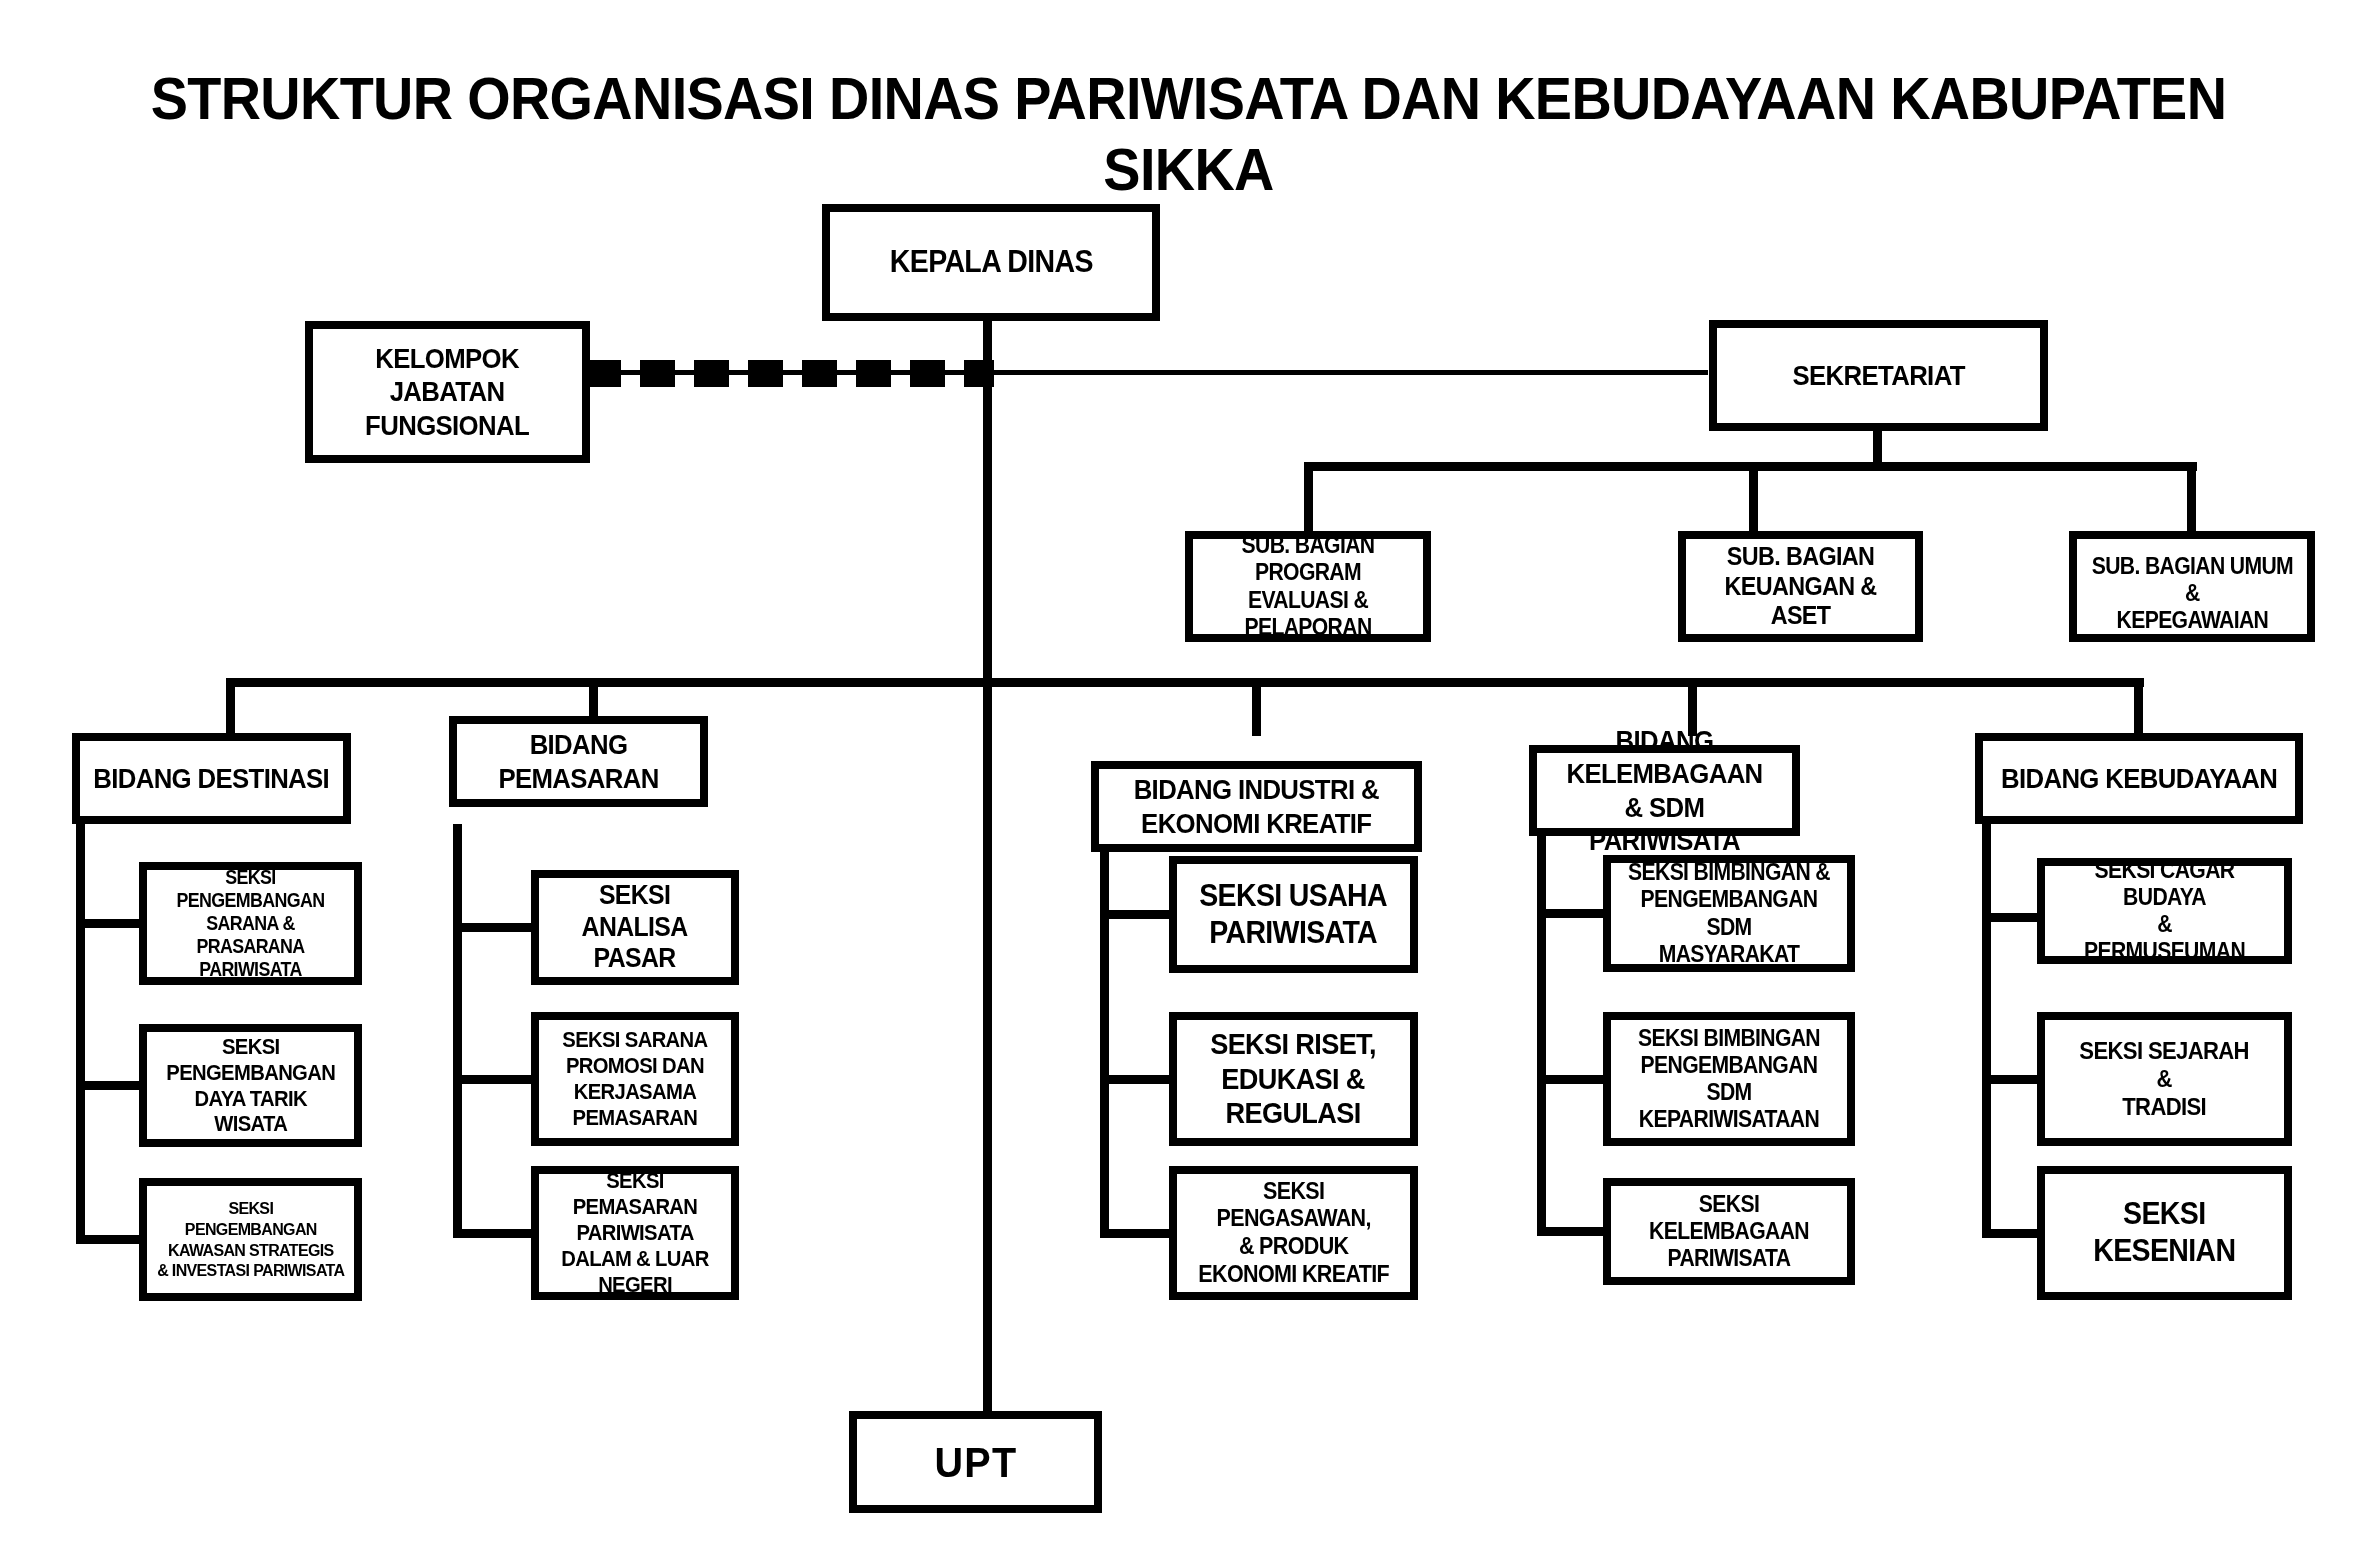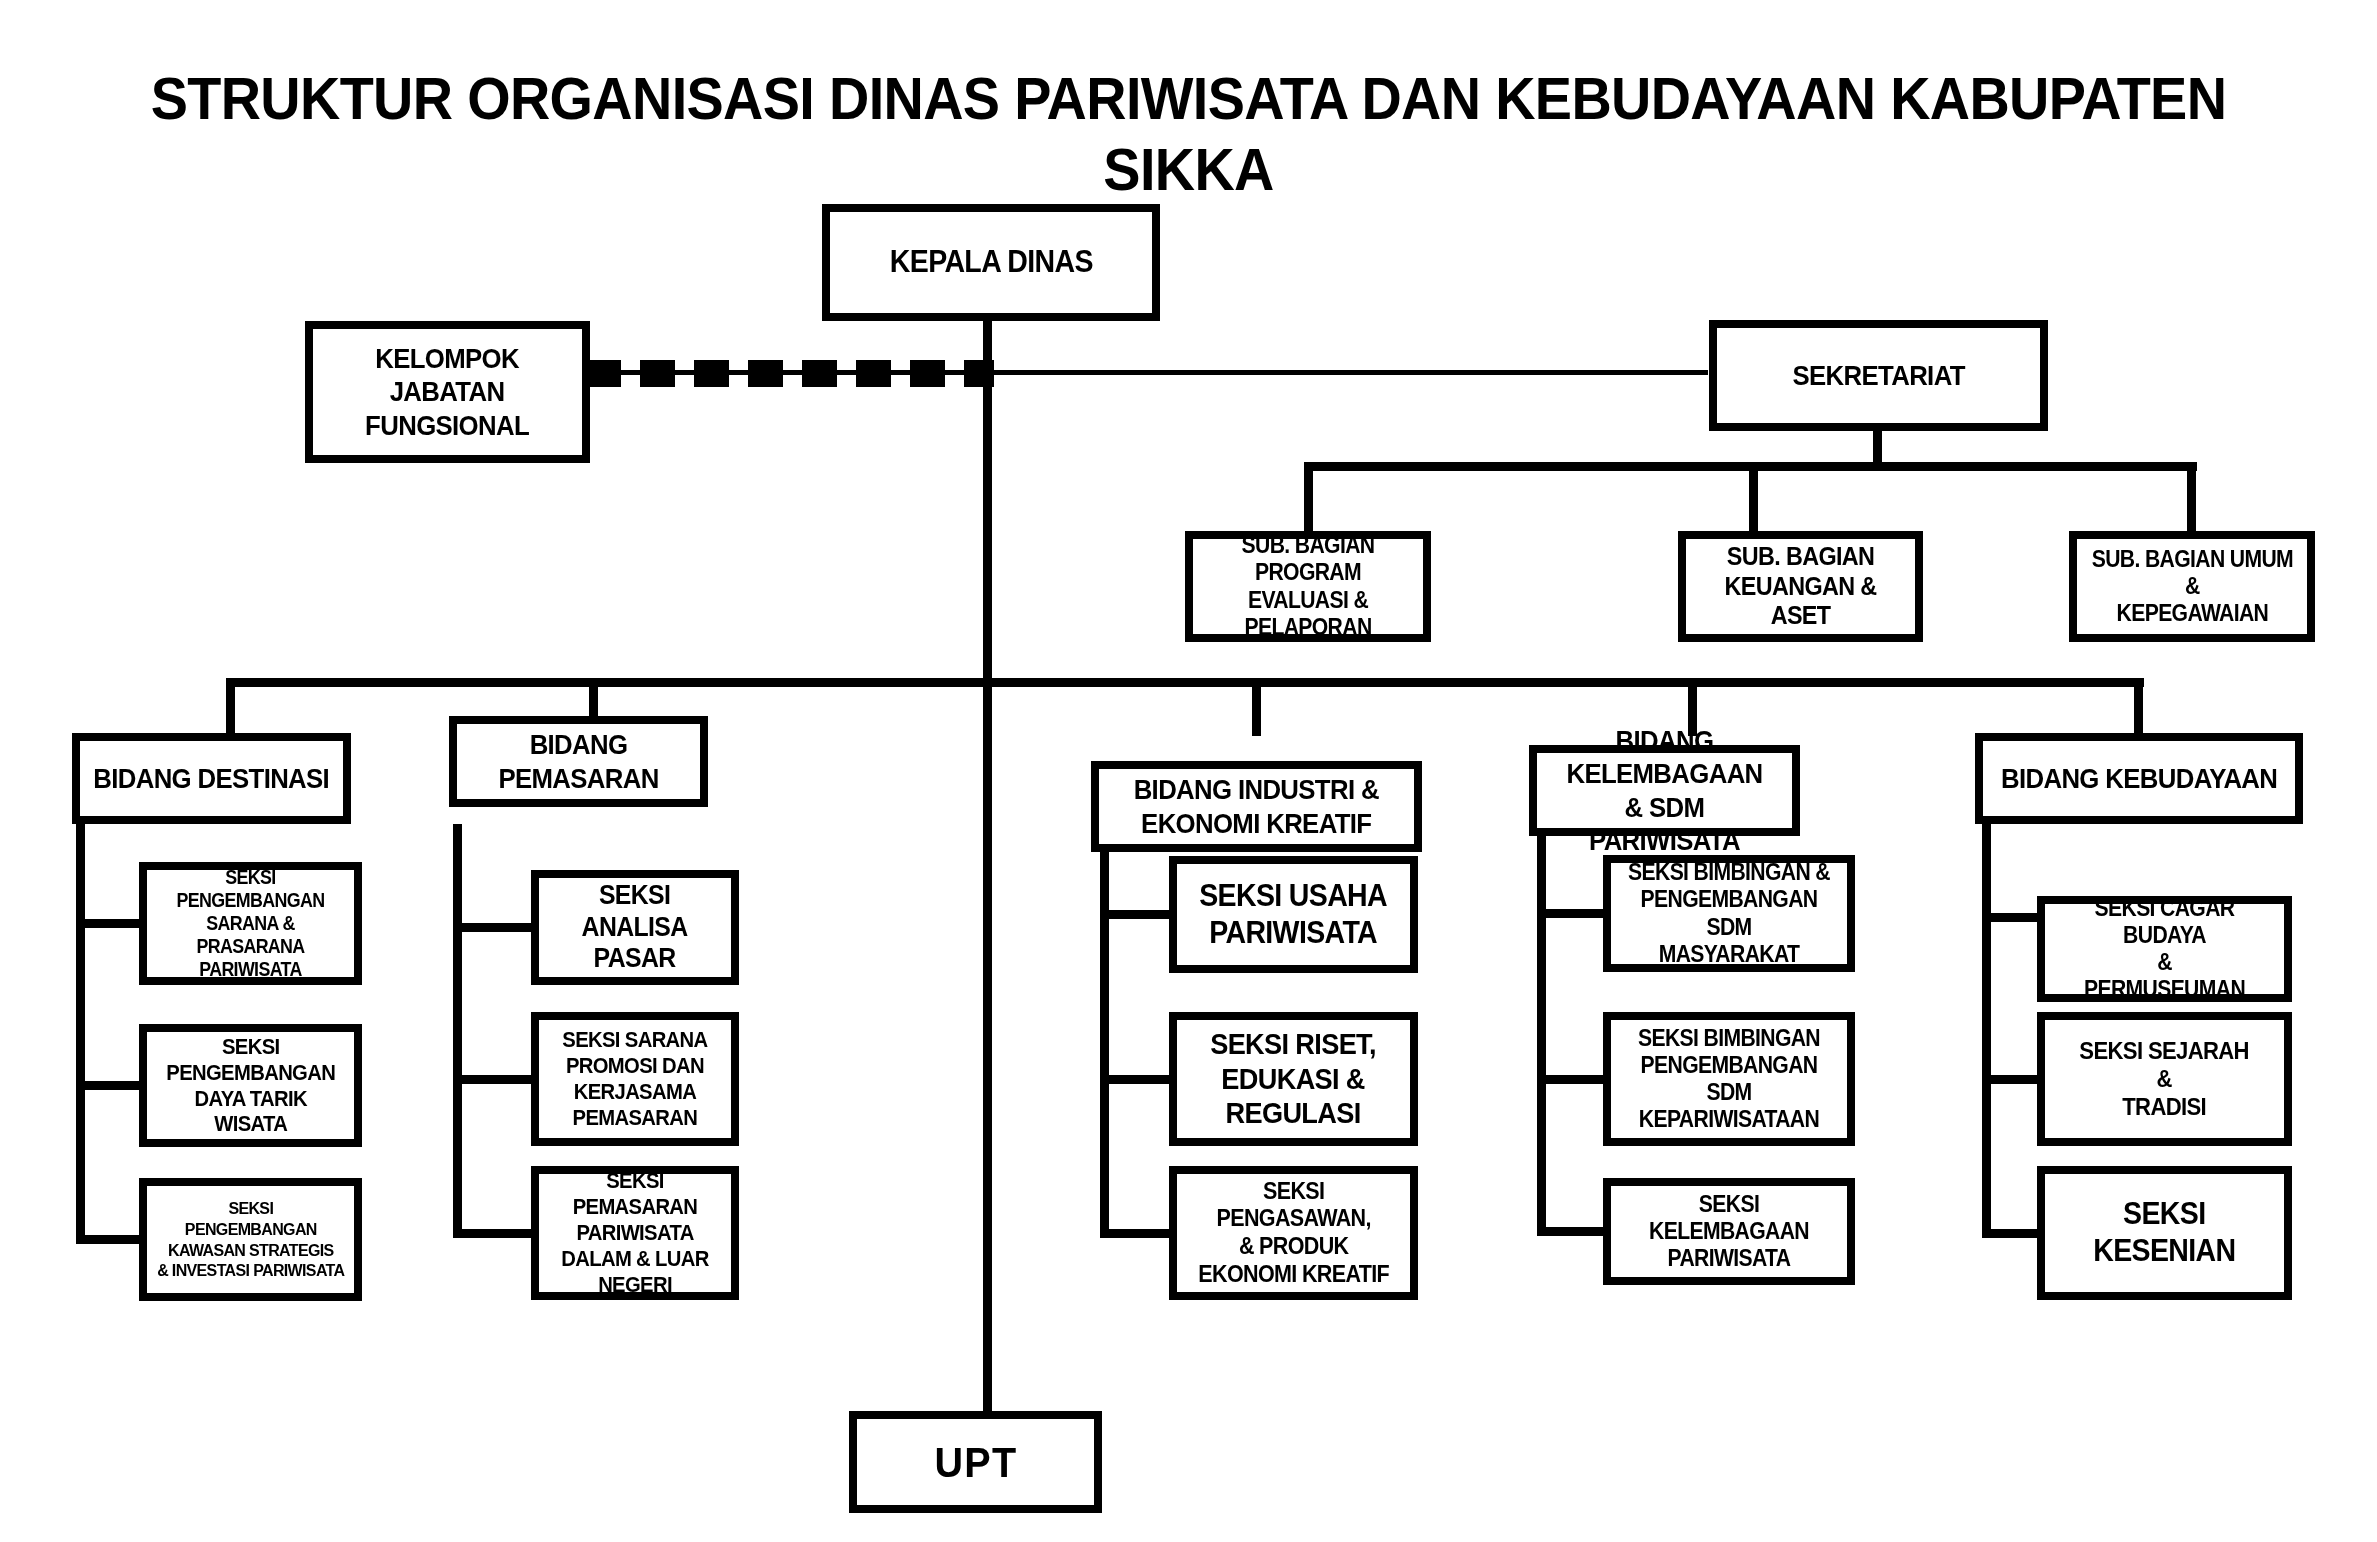--- a/index.html
+++ b/index.html
@@ -114,21 +114,21 @@
   <div class="box" style="left:1185px;top:531px;width:246px;height:111px;">
     <span class="lbl" style="font-size:23px;">SUB. BAGIAN PROGRAM
 EVALUASI &amp;
 PELAPORAN</span>
   </div>
   <div class="box" style="left:1632px;top:531px;width:245px;height:111px;margin-left:46px;">
     <span class="lbl" style="font-size:25.4px;">SUB. BAGIAN
 KEUANGAN &amp;
 ASET</span>
   </div>
-  <div class="box" style="left:2069px;top:531px;width:246px;height:111px;">
+  <div class="box" style="left:2069px;top:531px;width:246px;height:111px;align-items:flex-end;">
     <span class="lbl" style="font-size:23px;">SUB. BAGIAN UMUM
 &amp;
 KEPEGAWAIAN</span>
   </div>
 
   <div class="box" style="left:72px;top:733px;width:279px;height:91px;">
     <span class="lbl" style="font-size:28px;">BIDANG DESTINASI</span>
   </div>
   <div class="box" style="left:449px;top:716px;width:259px;height:91px;">
     <span class="lbl" style="font-size:28px;">BIDANG PEMASARAN</span>
@@ -206,21 +206,21 @@
   <div class="box" style="left:1603px;top:1012px;width:252px;height:134px;">
     <span class="lbl" style="font-size:23px;">SEKSI BIMBINGAN
 PENGEMBANGAN
 SDM KEPARIWISATAAN</span>
   </div>
   <div class="box" style="left:1603px;top:1178px;width:252px;height:107px;">
     <span class="lbl" style="font-size:23px;">SEKSI KELEMBAGAAN
 PARIWISATA</span>
   </div>
 
-  <div class="box" style="left:2037px;top:858px;width:255px;height:106px;margin-top:38px;">
+  <div class="box" style="left:2037px;top:858px;width:255px;height:106px;">
     <span class="lbl" style="font-size:23px;">SEKSI CAGAR BUDAYA
 &amp;
 PERMUSEUMAN</span>
   </div>
   <div class="box" style="left:2037px;top:1012px;width:255px;height:134px;">
     <span class="lbl" style="font-size:24px;">SEKSI SEJARAH
 &amp;
 TRADISI</span>
   </div>
   <div class="box" style="left:2037px;top:1166px;width:255px;height:134px;">

